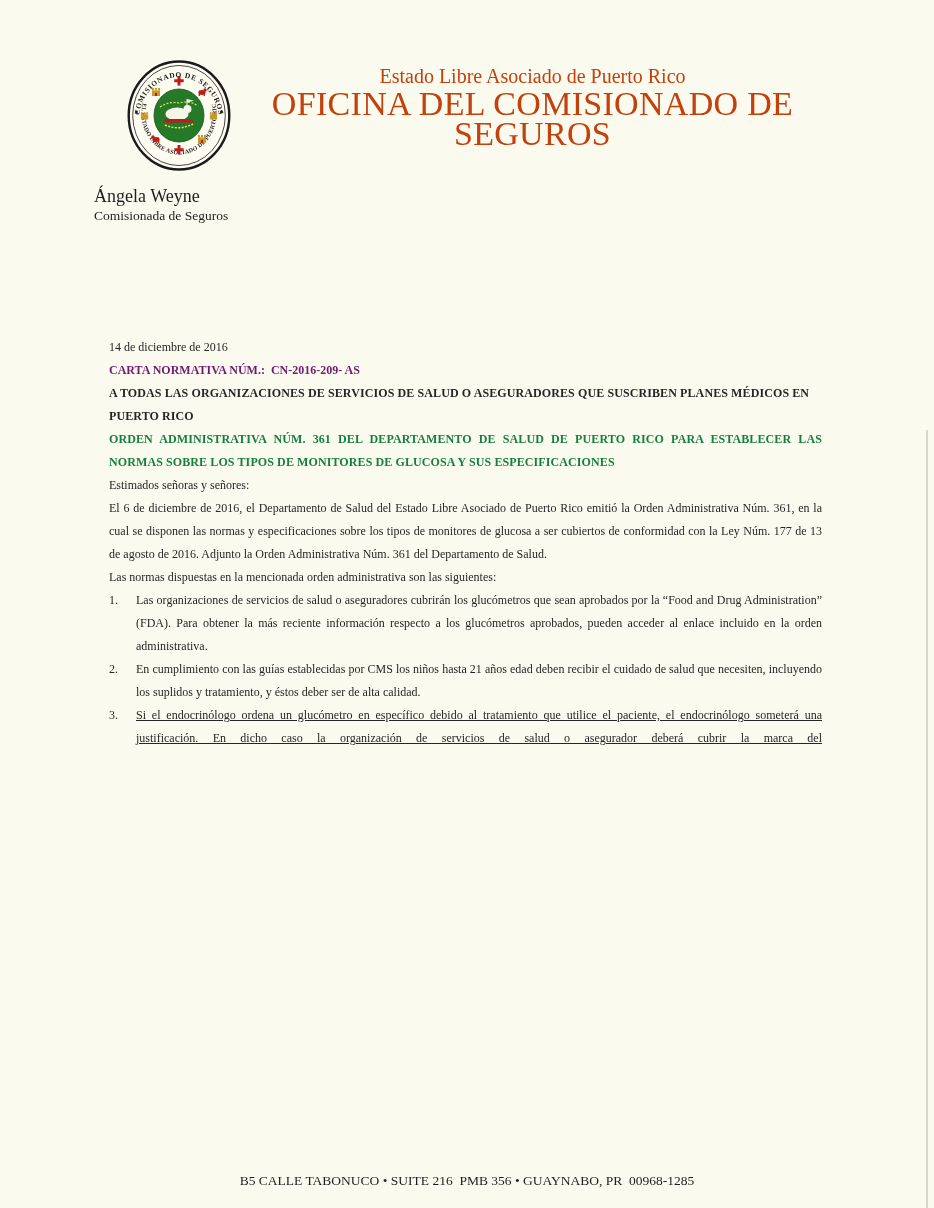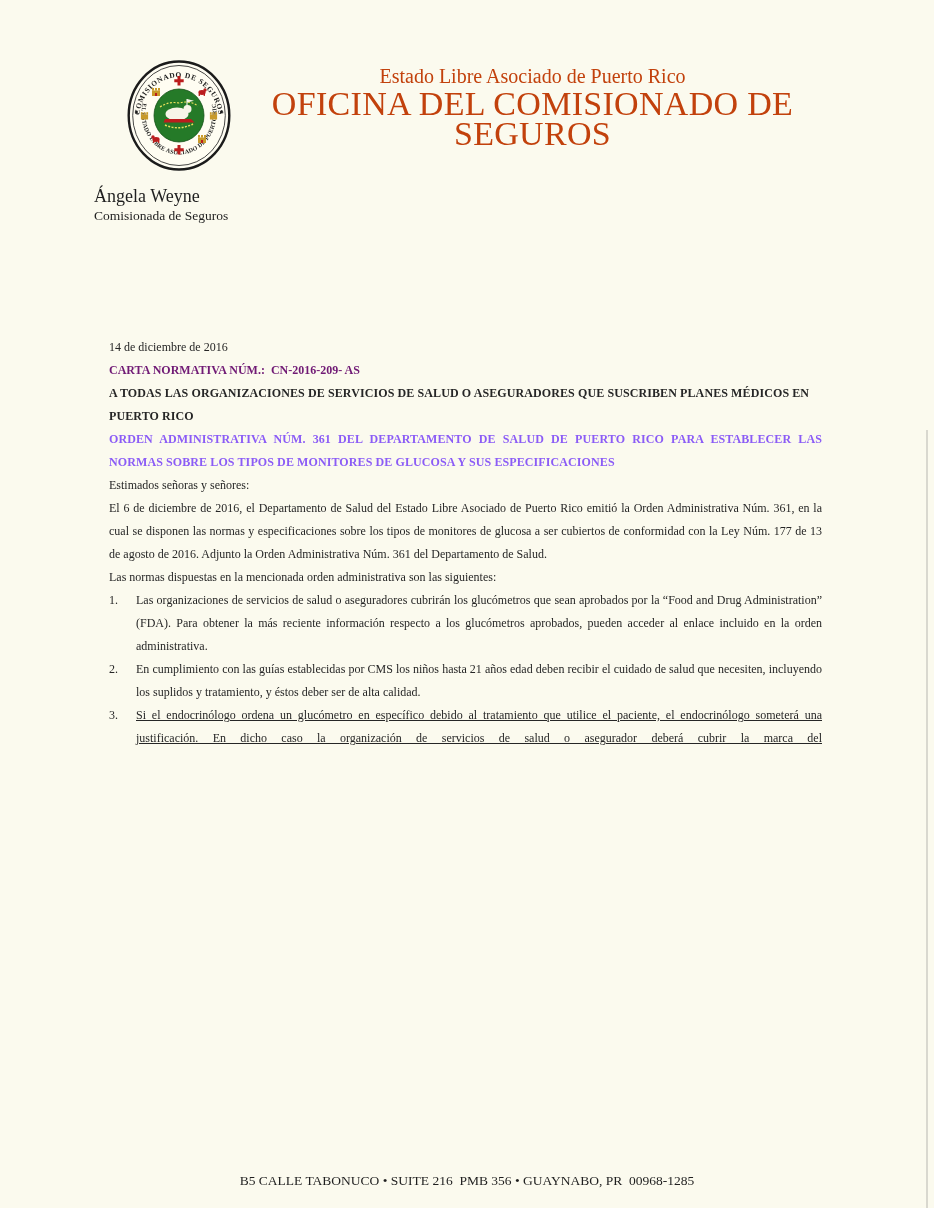--- a/index.html
+++ b/index.html
@@ -57,21 +57,21 @@
     position: absolute;
     left: 109px; top: 288px;
     width: 713px;
     font-size: 12px;
     line-height: 23px;
     margin-top: 48px;
   }
   .body-col > div, .body-col > p { margin: 0; }
   .ref      { margin-top: 45px; font-weight: bold; white-space: pre-wrap; color: #701a75; }
   .addr     { margin-top: 47px; letter-spacing: 0.1px; font-weight: bold; }
-  .subject  { margin-top: 22px; font-weight: bold; text-align: justify; letter-spacing: 0.1px; color: #8b5cf6; }
+  .subject  { margin-top: 22px; font-weight: bold; text-align: justify; letter-spacing: 0.1px; color: #15803d; }
   .salut    { margin-top: 19px; }
   .para-1   { margin-top: 24px; text-align: justify; }
   .para-2   { margin-top: 21px; }
   .list-item { display: flex; }
   .li-1 { margin-top: 24px; }
   .li-2 { margin-top: 24px; }
   .li-3 { margin-top: 22px; }
   .li-num  { flex: 0 0 27px; }
   .li-text { flex: 1; text-align: justify; }
   .justify-last { text-align-last: justify; text-decoration: underline; }

